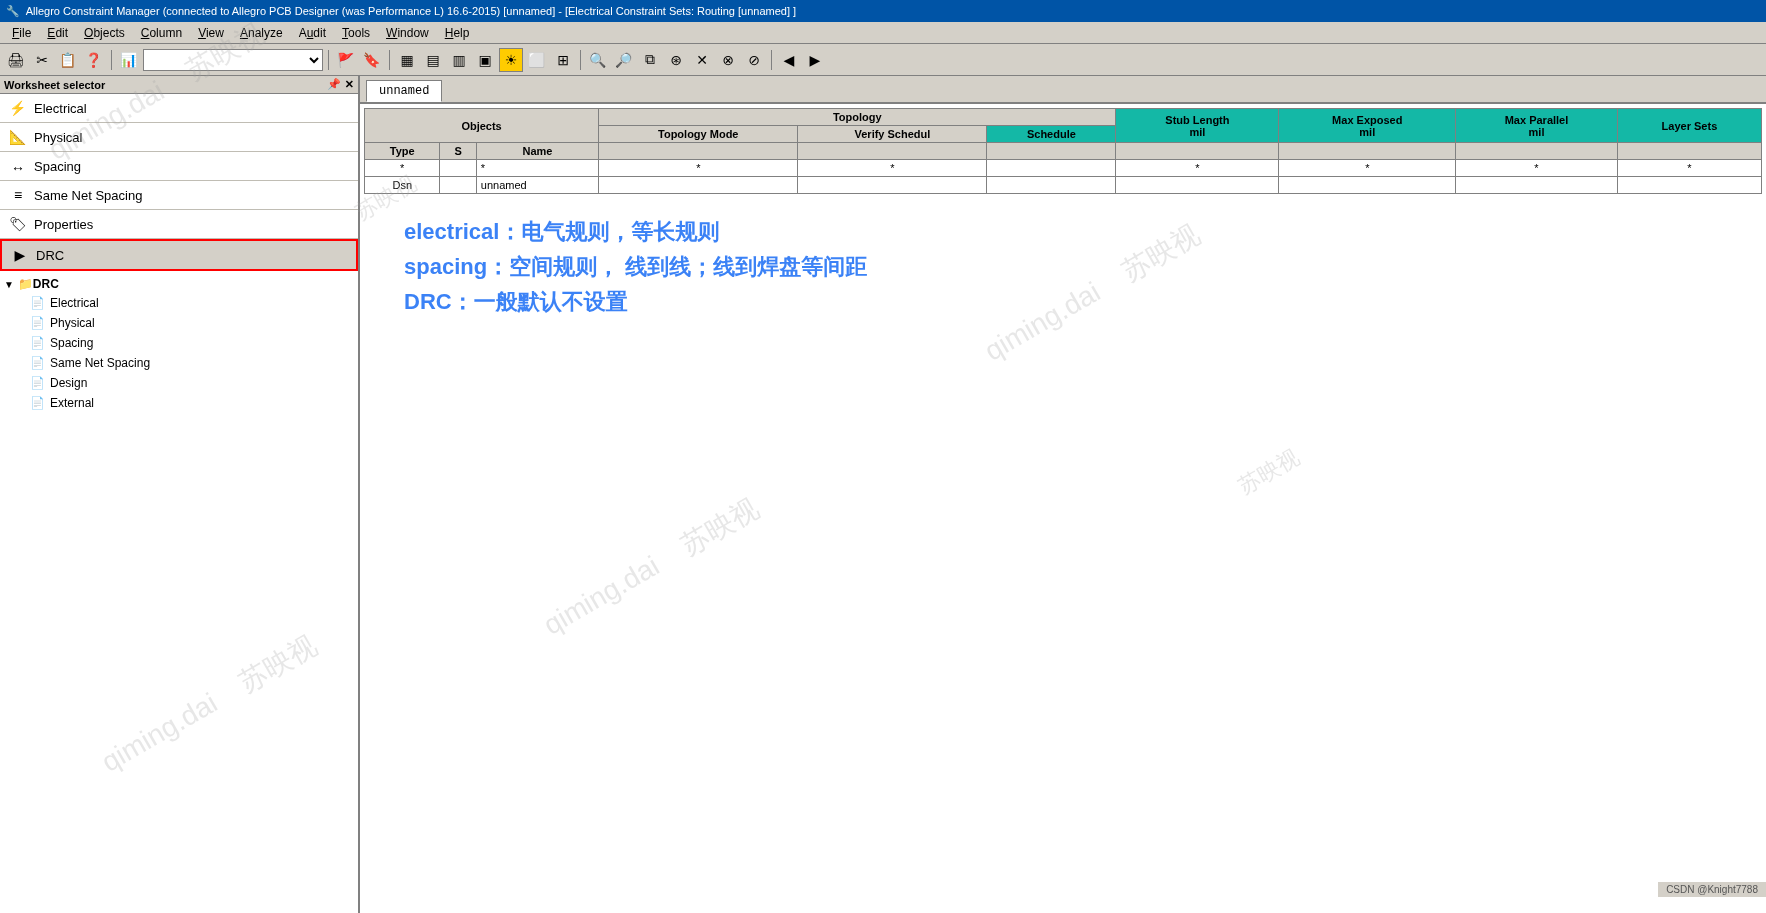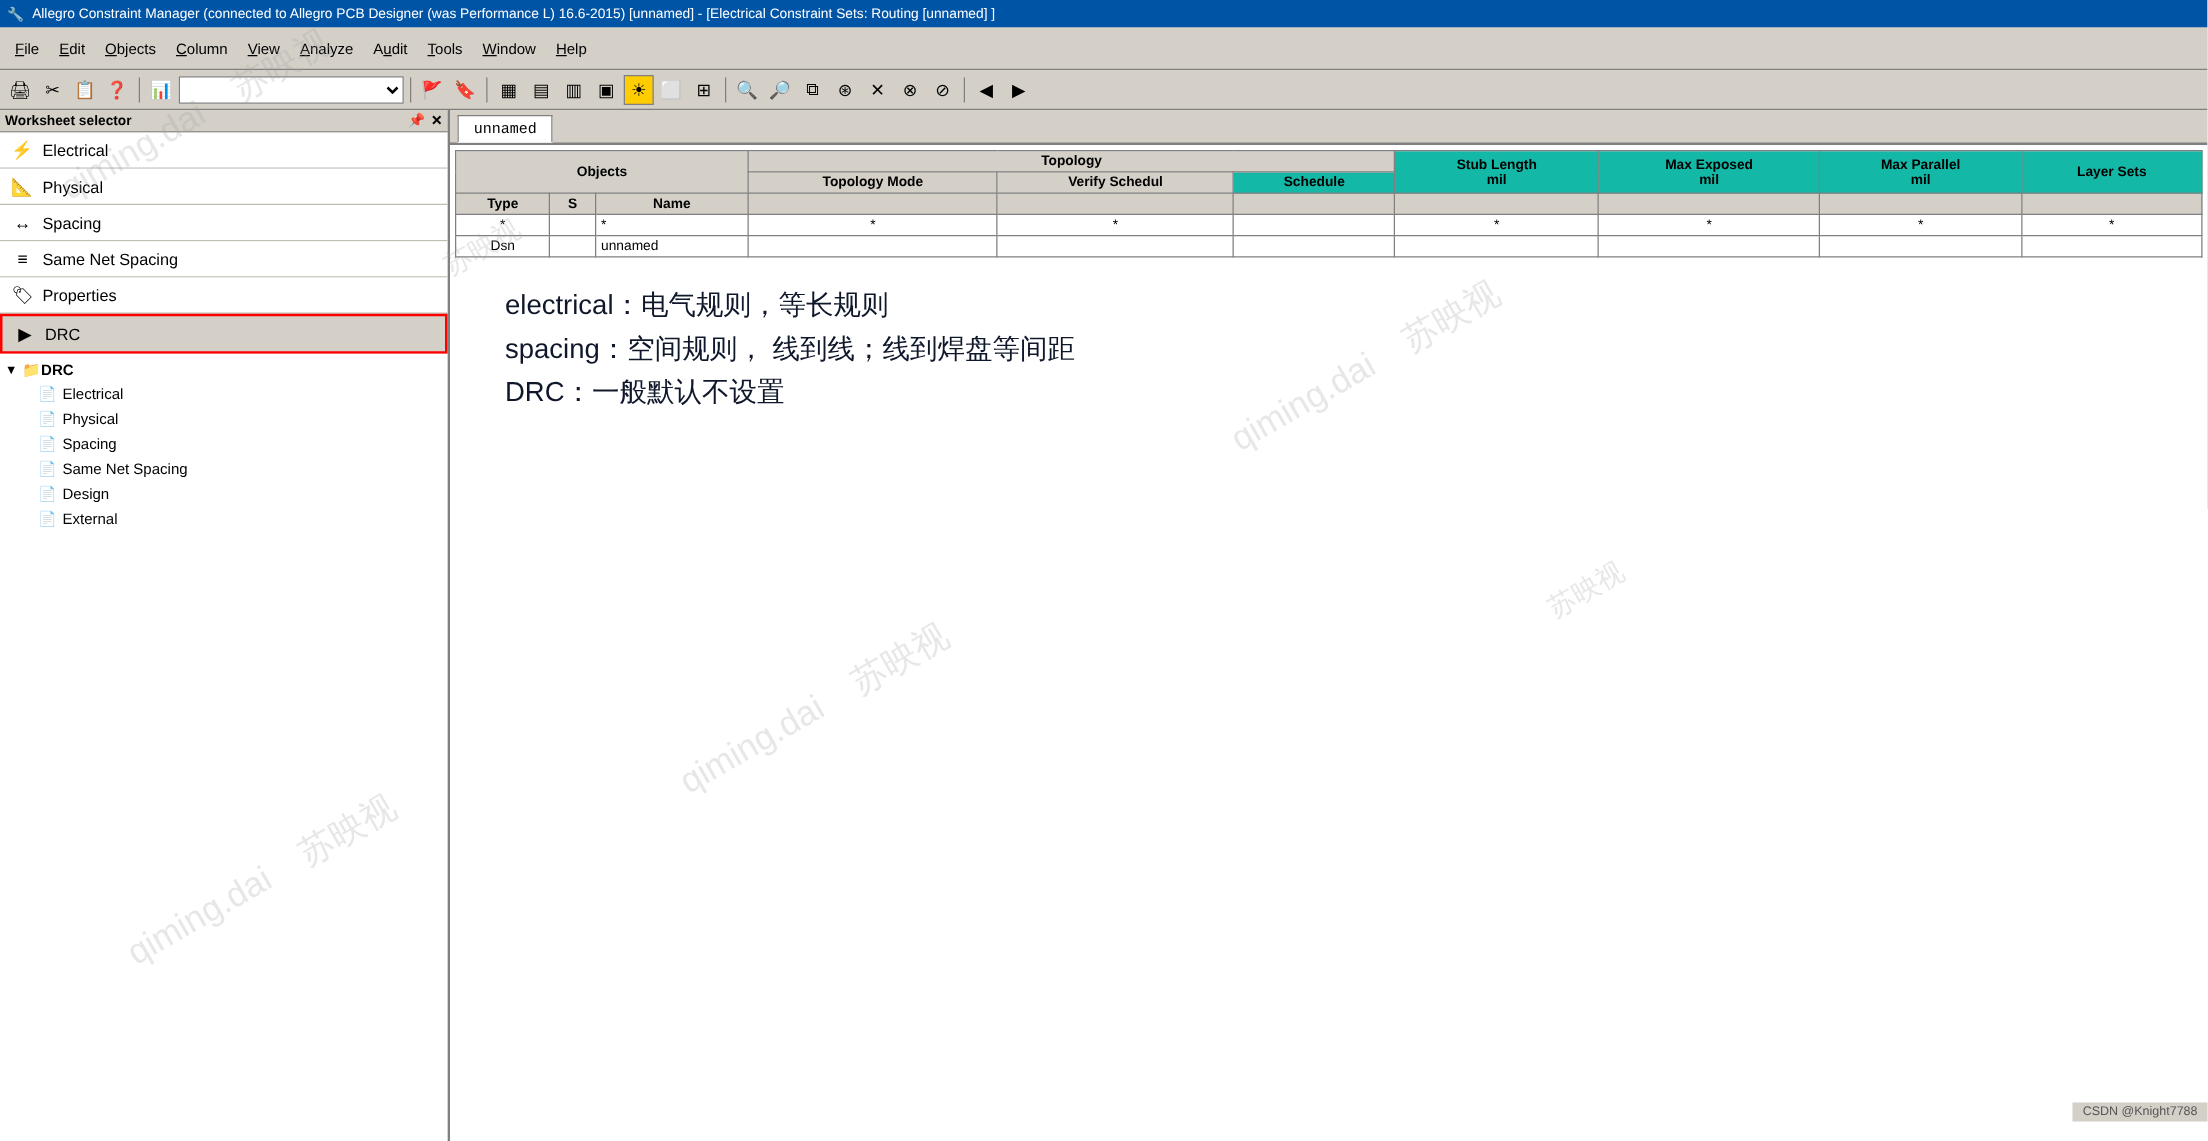--- a/index.html
+++ b/index.html
@@ -15,21 +15,21 @@
       align-items: center;
       gap: 6px;
       height: 22px;
     }
 
     
     #menu-bar {
       background: #d4d0c8;
       display: flex;
       align-items: center;
-      height: 34px;
+      height: 22px;
       border-bottom: 1px solid #808080;
       padding: 0 4px;
     }
     .menu-item {
       padding: 2px 8px;
       cursor: pointer;
       font-size: 12px;
       color: #000;
     }
     .menu-item u { text-decoration: underline; }
@@ -180,23 +180,23 @@
     table.constraint-table td.left { text-align: left; }
     .objects-header { background: #d4d0c8; }
     .topology-header { background: #d4d0c8; }
 
     
     #annotation {
       padding: 20px 40px;
       flex: 1;
     }
     .anno-line {
-      color: #0f172a;
+      color: #3b82f6;
       font-size: 22px;
-      font-weight: normal;
+      font-weight: bold;
       line-height: 1.6;
     }
 
     
     #watermark {
       position: fixed;
       top: 0; left: 0; right: 0; bottom: 0;
       pointer-events: none;
       z-index: 100;
       overflow: hidden;

